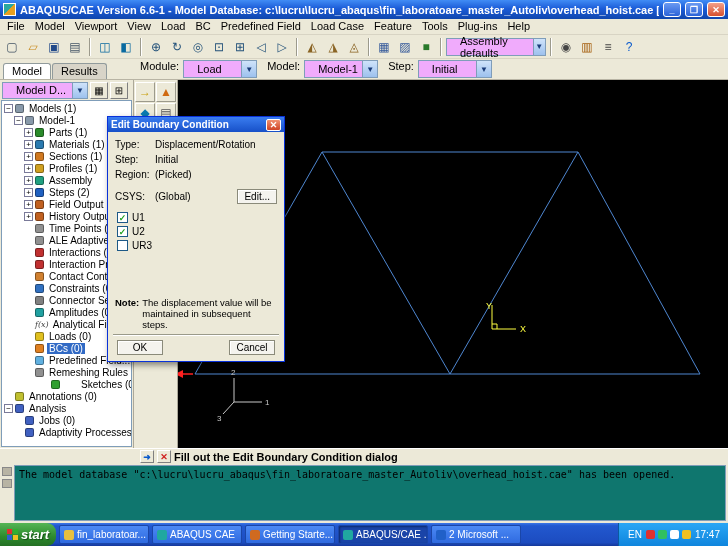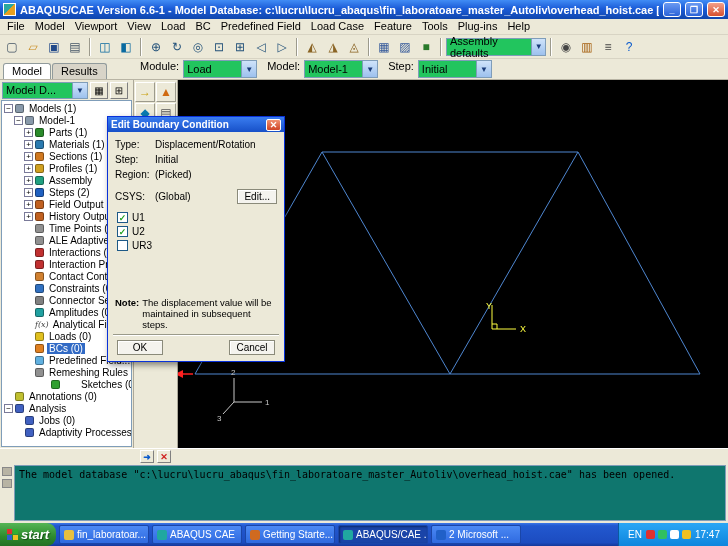--- a/index.html
+++ b/index.html
@@ -18,22 +18,22 @@
 
   
   .menubar { height:16px; display:flex; align-items:center; padding-left:2px; border-bottom:1px solid #d8d4c4; }
   .menu-item { padding:0 5px; height:15px; line-height:15px; }
 
   
   .toolbar { height:24px; display:flex; align-items:center; padding:1px 2px; gap:1px; border-bottom:1px solid #d8d4c4; }
   .ticon { width:20px; height:20px; display:flex; align-items:center; justify-content:center;
     font-size:12px; border:1px solid transparent; flex:none; }
   .tsep { width:2px; height:18px; border-left:1px solid #9c9a8c; border-right:1px solid #fff; margin:0 3px; flex:none; }
-  .combo { height:18px; background:#22c55e; border:1px solid #7f9db9; display:flex; align-items:center;
-    font-size:11px; padding-left:3px; }
+  .combo { height:18px; background:#f0abfc; border:1px solid #7f9db9; display:flex; align-items:center;
+    font-size:11px; padding-left:13px; }
   .combo .arrow { width:15px; height:100%; margin-left:auto; border-left:1px solid #7f9db9;
     background:linear-gradient(#cfe3fa,#9dc1ee); display:flex; align-items:center; justify-content:center;
     font-size:8px; color:#1a3c7a; }
   .tb-combo { width:100px; }
 
   
   .topbar { height:21px; display:flex; align-items:flex-end; border-bottom:1px solid #b8b4a4; }
   .tabs-zone { width:134px; display:flex; align-items:flex-end; padding-left:3px; flex:none; }
   .tab { border:1px solid #919b9c; border-bottom:none; background:#d8d4c8; padding:1px 8px 2px 8px;
     font-size:11px; border-radius:3px 3px 0 0; margin-right:1px; }
@@ -455,20 +455,21 @@
     <div class="dbtns">
       <span class="btn">OK</span>
       <span class="btn">Cancel</span>
     </div>
   </div>
 </div>
 
 <div class="prompt">
   <span class="picon" style="color:#0a5acc">➜</span>
   <span class="picon" style="color:#d02020">✕</span>
+  <span class="prompt-text">Fill out the Edit Boundary Condition dialog</span>
 </div>
 
 <div class="messagebox">
   <div class="msg-strip">
     <span class="strip-ic"></span>
     <span class="strip-ic"></span>
   </div>
   <div class="msg">The model database "c:\lucru\lucru_abaqus\fin_laboratoare_master_Autoliv\overhead_hoist.cae" has been opened.</div>
 </div>
 

